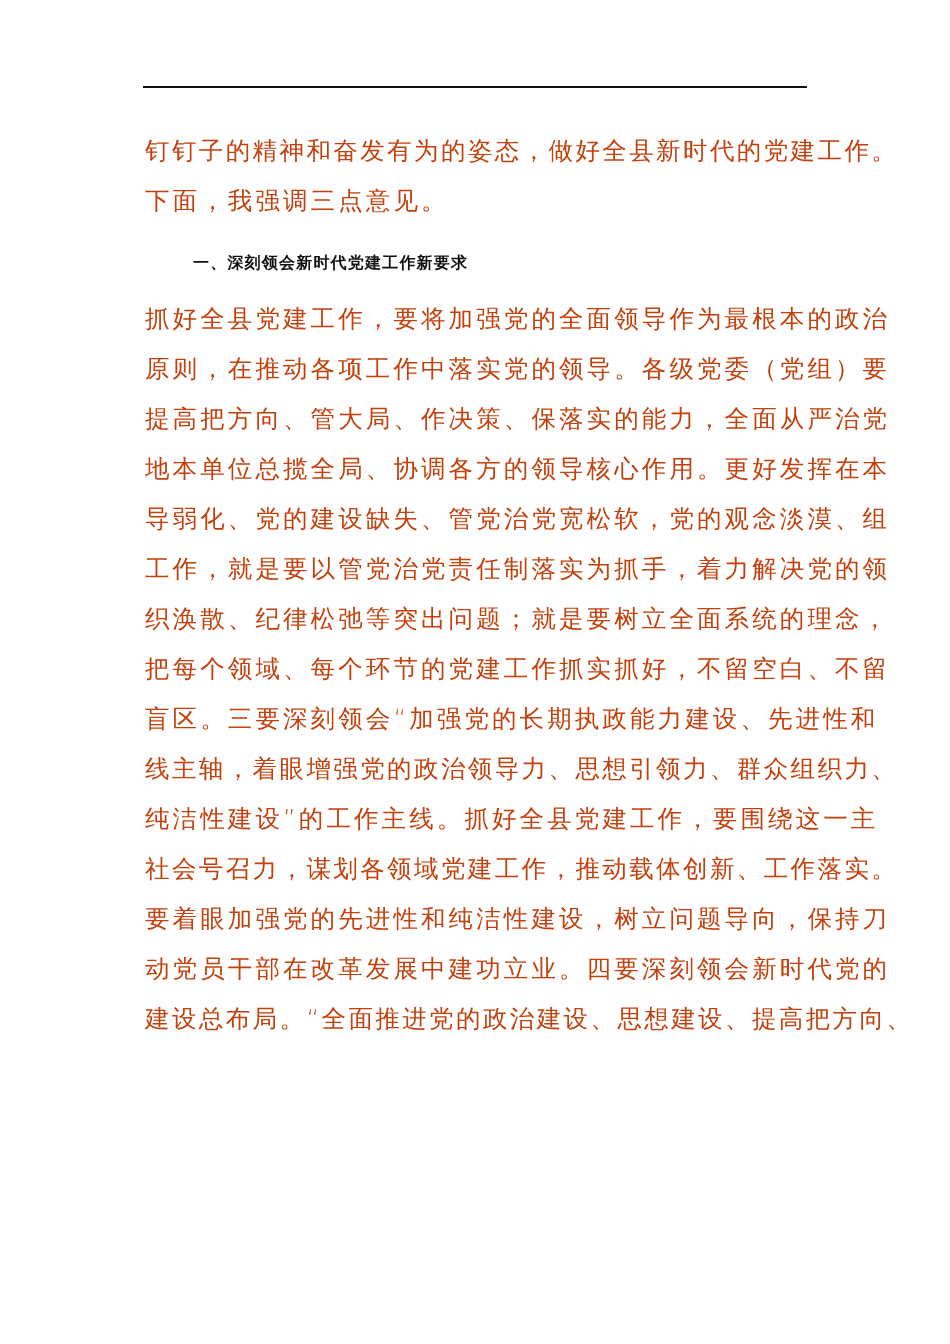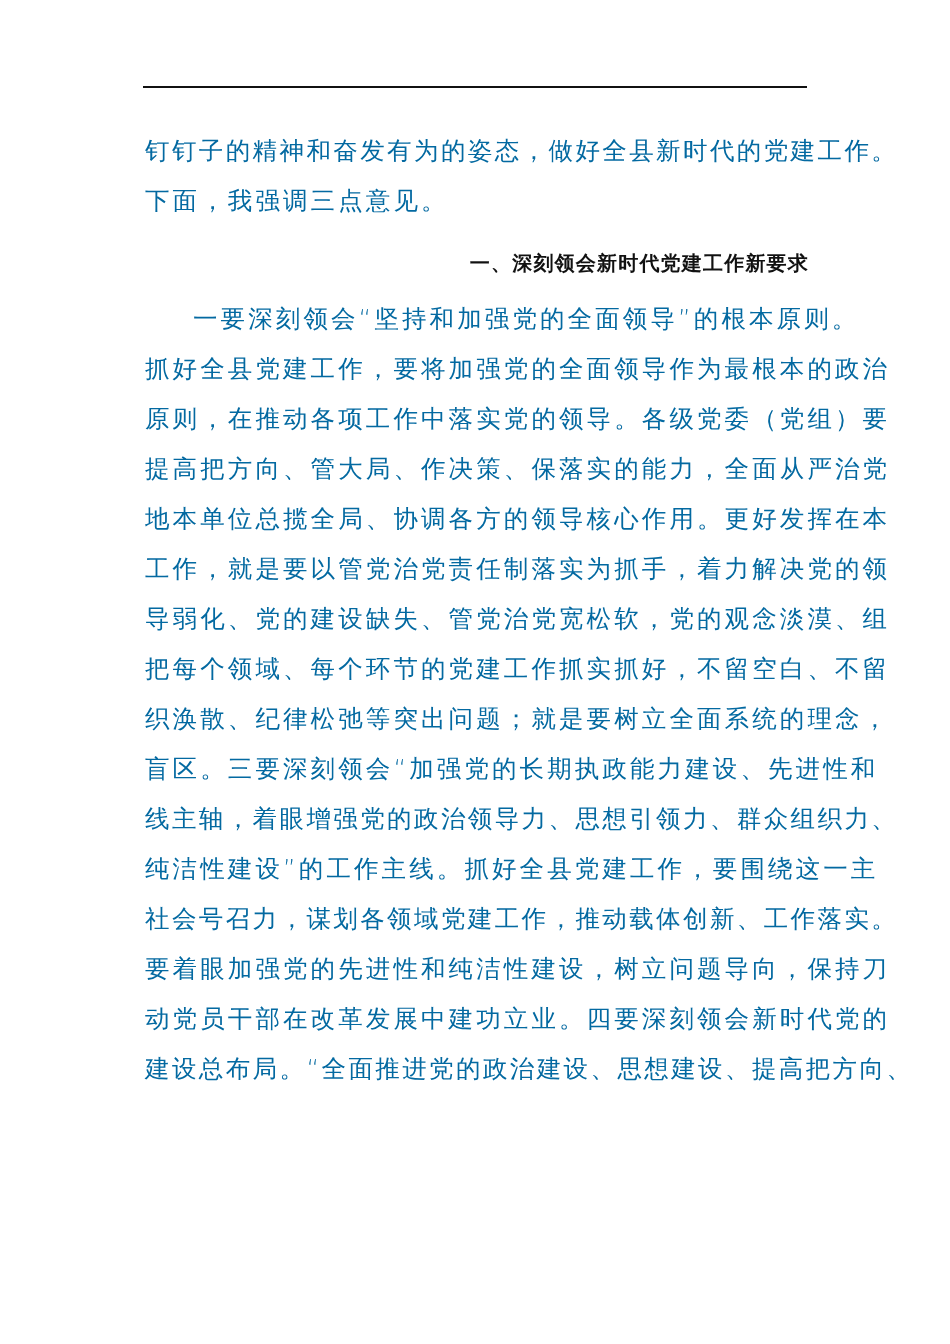--- a/index.html
+++ b/index.html
@@ -36,59 +36,57 @@
       width: 664px;
     }
     .line {
       display: block;
       height: 50px;
       line-height: 50px;
       font-size: 24.5px;
       letter-spacing: 3.1px;
       white-space: nowrap;
       font-weight: 300;
-      color: #0369a1;
+      color: #c2410c;
     }
     .line.tight { letter-spacing: 2.4px; }
     .line.indent { padding-left: 48px; }
     .section-heading {
       display: block;
       height: 62px;
       line-height: 62px;
       margin-top: 6px;
       padding-left: 48px;
-      font-size: 20px;
+      font-size: 16px;
       font-weight: bold;
       letter-spacing: 1.2px;
       white-space: nowrap;
       color: #111111;
-      text-align: right;
     }
   </style>
 </head>
 <body>
 
 <div class="page">
   <div class="header-rule"></div>
 
   <div class="body-text">
     <span class="line tight">钉钉子的精神和奋发有为的姿态，做好全县新时代的党建工作。</span>
     <span class="line">下面，我强调三点意见。</span>
 
     <span class="section-heading">一、深刻领会新时代党建工作新要求</span>
 
-    <span class="line indent">一要深刻领会“坚持和加强党的全面领导”的根本原则。</span>
     <span class="line">抓好全县党建工作，要将加强党的全面领导作为最根本的政治</span>
     <span class="line">原则，在推动各项工作中落实党的领导。各级党委（党组）要</span>
     <span class="line">提高把方向、管大局、作决策、保落实的能力，全面从严治党</span>
     <span class="line">地本单位总揽全局、协调各方的领导核心作用。更好发挥在本</span>
+    <span class="line">导弱化、党的建设缺失、管党治党宽松软，党的观念淡漠、组</span>
     <span class="line">工作，就是要以管党治党责任制落实为抓手，着力解决党的领</span>
-    <span class="line">导弱化、党的建设缺失、管党治党宽松软，党的观念淡漠、组</span>
+    <span class="line">织涣散、纪律松弛等突出问题；就是要树立全面系统的理念，</span>
     <span class="line">把每个领域、每个环节的党建工作抓实抓好，不留空白、不留</span>
-    <span class="line">织涣散、纪律松弛等突出问题；就是要树立全面系统的理念，</span>
     <span class="line">盲区。三要深刻领会“加强党的长期执政能力建设、先进性和</span>
     <span class="line tight">线主轴，着眼增强党的政治领导力、思想引领力、群众组织力、</span>
     <span class="line">纯洁性建设”的工作主线。抓好全县党建工作，要围绕这一主</span>
     <span class="line tight">社会号召力，谋划各领域党建工作，推动载体创新、工作落实。</span>
     <span class="line">要着眼加强党的先进性和纯洁性建设，树立问题导向，保持刀</span>
     <span class="line">动党员干部在改革发展中建功立业。四要深刻领会新时代党的</span>
     <span class="line tight">建设总布局。“全面推进党的政治建设、思想建设、提高把方向、</span>
   </div>
 </div>
 

